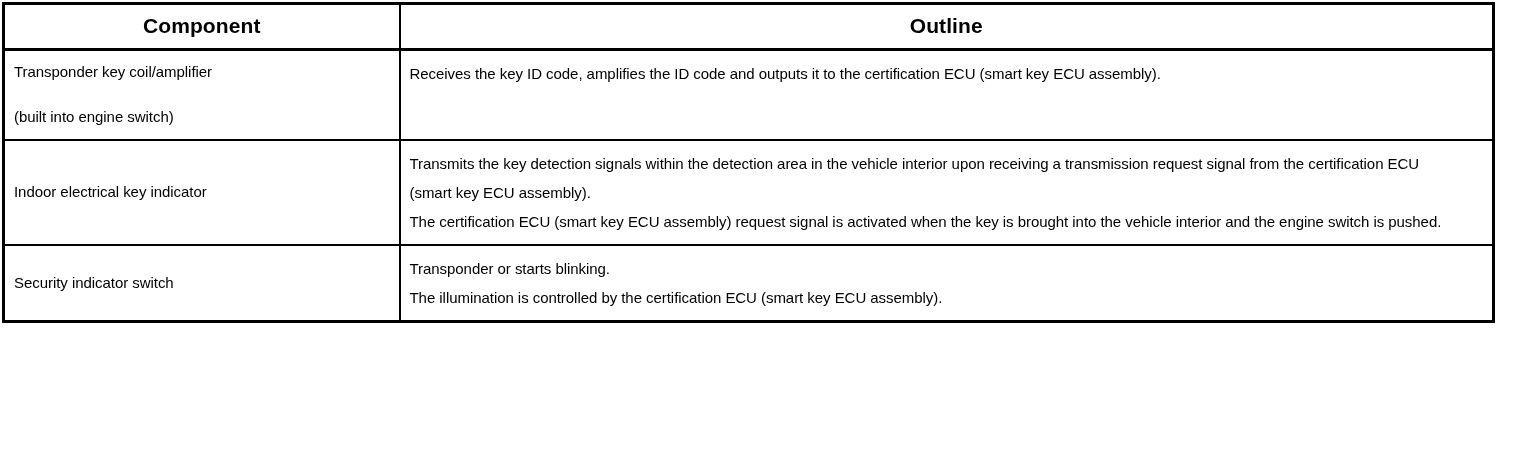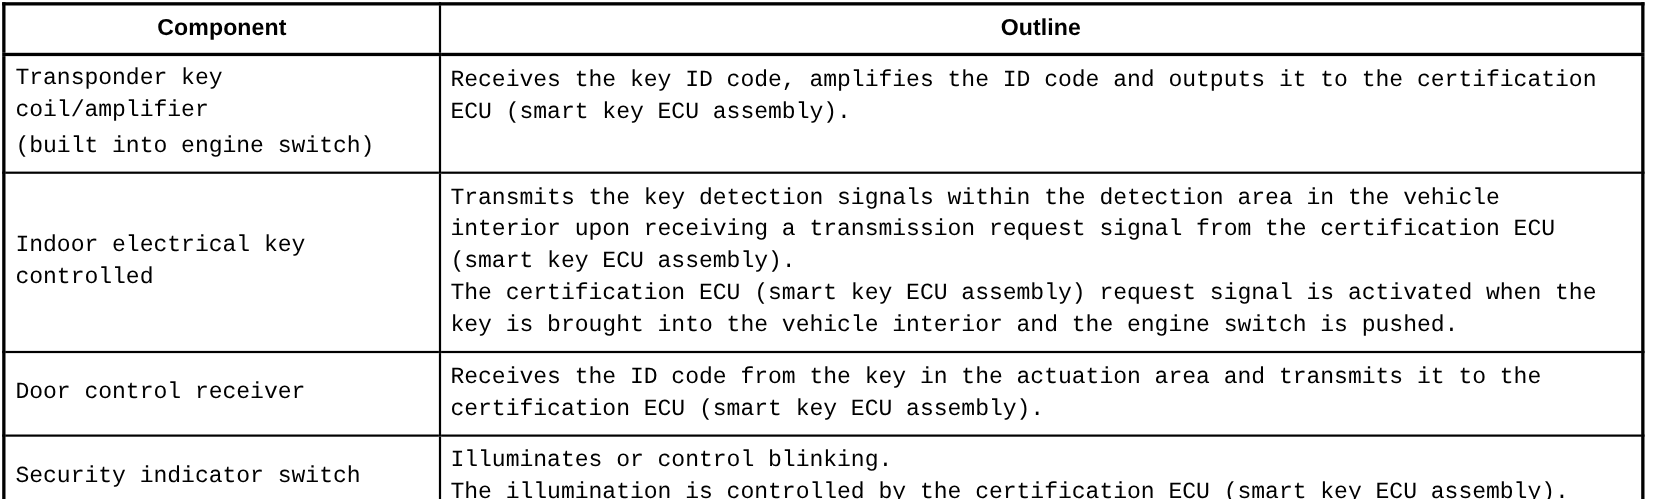--- a/index.html
+++ b/index.html
@@ -42,26 +42,25 @@
     font-weight: bold;
     text-align: center;
     padding: 9px 8px 10px 8px;
     letter-spacing: 0.1px;
   }
   thead th:last-child { border-right: none; }
 
   tbody td {
     border-top: 2px solid #000000;
     border-right: 2px solid #000000;
-    font-size: 21px;
+    font-size: 15px;
     font-weight: normal;
     padding: 0;
     vertical-align: middle;
     letter-spacing: -0.05px;
-    font-family: Liberation Mono, monospace;
   }
   tbody tr:first-child td { border-top: none; }
   tbody td:last-child { border-right: none; }
 
   tbody td.component-cell {
     padding: 6px 8px 8px 9px;
     line-height: 29px;
     vertical-align: middle;
   }
   tbody td.component-cell.top-align { vertical-align: top; }
@@ -91,52 +90,44 @@
         <th>Component</th>
         <th>Outline</th>
       </tr>
     </thead>
 
     <tbody>
 
       <tr>
         <td class="component-cell top-align">
           <div class="para">Transponder key coil/amplifier</div>
-          <div class="para" style="margin-top:4px">(built into engine switch)</div>
+          <div class="para" style="margin-top:16px">(built into engine switch)</div>
         </td>
         <td class="outline-cell">
           <p class="para">Receives the key ID code, amplifies the ID code and outputs it to the certification ECU (smart key ECU assembly).</p>
         </td>
       </tr>
 
       <tr>
         <td class="component-cell">
-          <div class="para">Indoor electrical key controlled</div>
+          <div class="para">Indoor electrical key indicator</div>
         </td>
         <td class="outline-cell">
           <p class="para">Transmits the key detection signals within the detection area in the vehicle interior upon receiving a transmission request signal from the certification ECU (smart key ECU assembly).</p>
           <p class="para">The certification ECU (smart key ECU assembly) request signal is activated when the key is brought into the vehicle interior and the engine switch is pushed.</p>
         </td>
       </tr>
 
-      <tr>
-        <td class="component-cell">
-          <div class="para">Door control receiver</div>
-        </td>
-        <td class="outline-cell">
-          <p class="para">Receives the ID code from the key in the actuation area and transmits it to the certification ECU (smart key ECU assembly).</p>
-        </td>
-      </tr>
 
       <tr>
         <td class="component-cell">
           <div class="para">Security indicator switch</div>
         </td>
         <td class="outline-cell">
-          <p class="para">Illuminates or control blinking.</p>
+          <p class="para">Transponder or starts blinking.</p>
           <p class="para">The illumination is controlled by the certification ECU (smart key ECU assembly).</p>
         </td>
       </tr>
 
     </tbody>
   </table>
 
 </div>
 
 </body></html>

